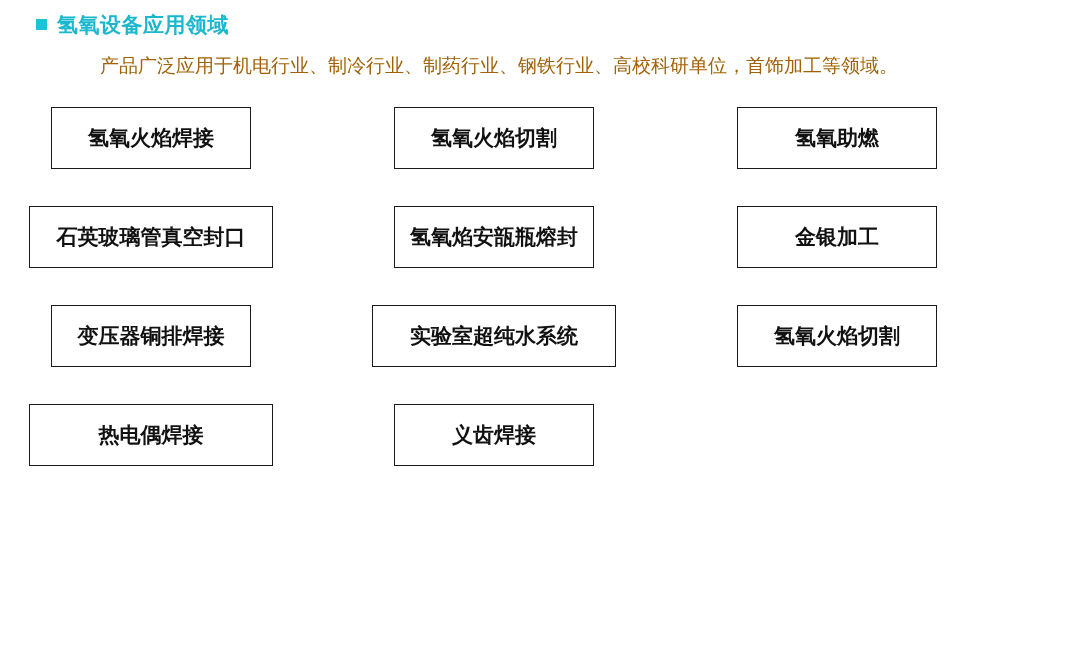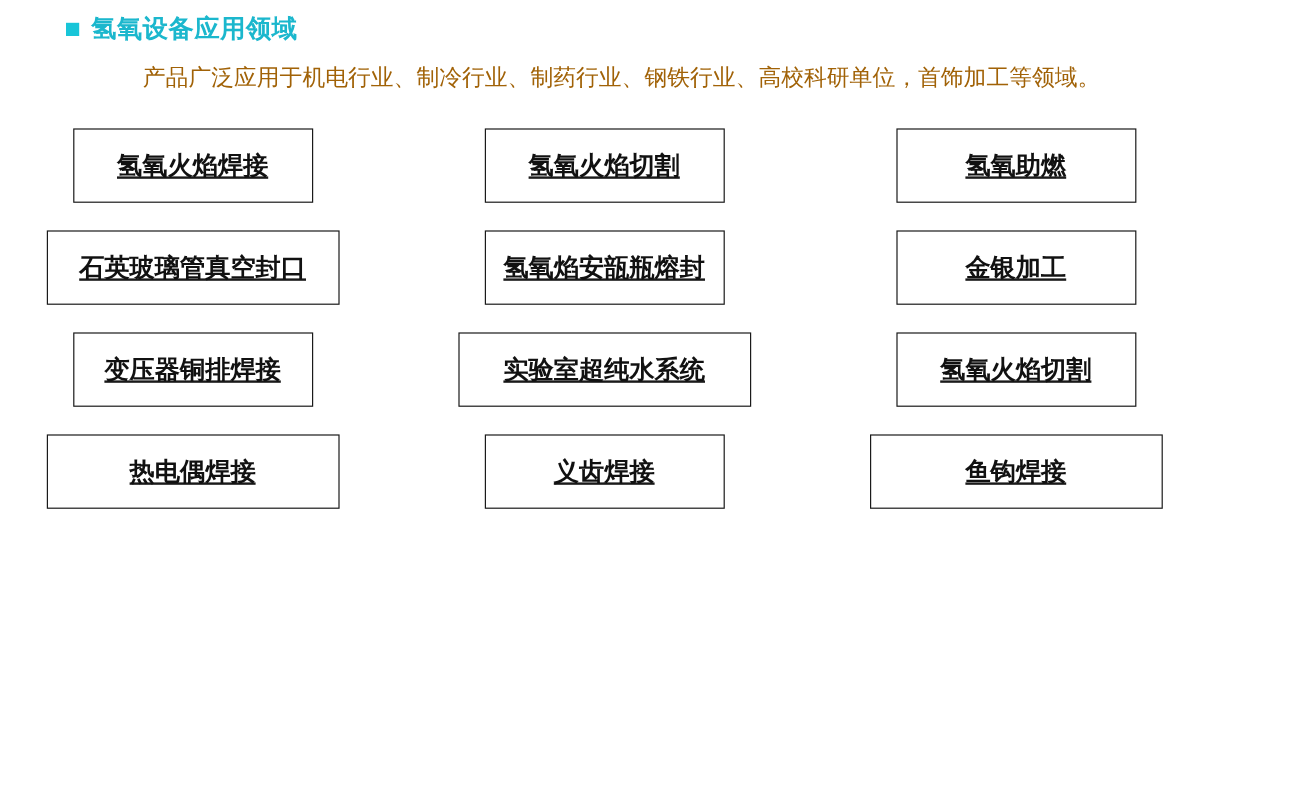--- a/index.html
+++ b/index.html
@@ -12,21 +12,20 @@
     background: #ffffff;
     font-family: "Liberation Sans", sans-serif;
     color: #1a1a1a;
     overflow: hidden;
   }
   .page {
     position: relative;
     width: 988px;
     height: 666px;
     box-sizing: border-box;
-    padding-left: 19px;
   }
   
   .heading {
     display: flex;
     align-items: center;
     padding: 12px 0 0 36px;
   }
   .heading-marker {
     width: 11px;
     height: 11px;
@@ -50,22 +49,21 @@
     text-indent: 2em;
     text-align: justify;
   }
   
   .grid {
     margin: 26px auto 0 auto;
     width: 930px;
     display: grid;
     grid-template-columns: repeat(3, 244px);
     justify-content: space-between;
-    row-gap: 23px;
-    text-decoration: underline;
+    row-gap: 37px;
   }
   .cell {
     display: flex;
     justify-content: center;
   }
   .box {
     box-sizing: border-box;
     border: 1.5px solid #1a1a1a;
     background: #ffffff;
     height: 62px;
@@ -127,18 +125,15 @@
     <div class="cell">
       <div class="box">氢氧火焰切割</div>
     </div>
     <div class="cell">
       <div class="box wide">热电偶焊接</div>
     </div>
 
     <div class="cell">
       <div class="box">义齿焊接</div>
     </div>
-    <div class="cell">
-      <div class="box wide">鱼钩焊接</div>
-    </div>
 
   </div>
 </div>
 
 </body></html>

